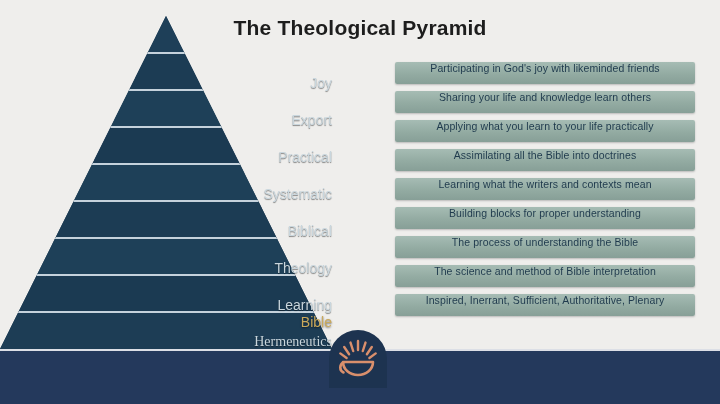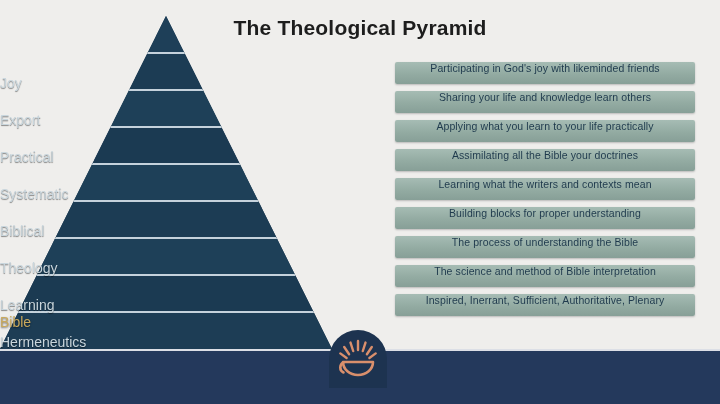--- a/index.html
+++ b/index.html
@@ -57,21 +57,21 @@
     top: 16px;
     width: 332px;
     height: 333px;
   }
   #pyramid svg {
     display: block;
   }
 
   .tier-label {
     position: absolute;
-    text-align: left;
+    text-align: right;
     color: #c9d6dd;
     font-size: 14px;
     white-space: nowrap;
     pointer-events: none;
     text-shadow: 0 1px 1px rgba(0,0,0,0.45);
   }
   .tier-label.gold {
     color: #c9a95c;
     font-size: 14px;
     font-weight: normal;
@@ -154,21 +154,21 @@
       </g>
     </svg>
 
     <div class="tier-label" style="left:0; top:59px;  width:332px;">Joy</div>
     <div class="tier-label" style="left:0; top:96px;  width:332px;">Export</div>
     <div class="tier-label" style="left:0; top:133px; width:332px;">Practical</div>
     <div class="tier-label" style="left:0; top:170px; width:332px;">Systematic</div>
     <div class="tier-label" style="left:0; top:207px; width:332px;">Biblical</div>
     <div class="tier-label" style="left:0; top:244px; width:332px;">Theology</div>
     <div class="tier-label" style="left:0; top:281px; width:332px;">Learning</div>
-    <div class="tier-label" style="left:0; top:318px; width:332px;">Hermeneutics</div>
+    <div class="tier-label" style="left:0; top:318px; width:332px;font-family:Liberation Serif, serif;">Hermeneutics</div>
     <div class="tier-label gold" style="left:0; top:298px; width:332px;">Bible</div>
   </div>
 
   <div id="cup-badge">
     <svg width="58" height="58" viewBox="0 0 58 58" xmlns="http://www.w3.org/2000/svg">
       <path d="M0,29 A29,29 0 0 1 58,29 L58,58 L0,58 Z" fill="#1d3350"></path>
       <g stroke="#d98f6c" stroke-width="2.4" stroke-linecap="round">
         <line x1="29" y1="11" x2="29" y2="20"></line>
         <line x1="21.5" y1="12.6" x2="24.2" y2="21"></line>
         <line x1="15.2" y1="17" x2="20.1" y2="24.2"></line>
@@ -188,21 +188,21 @@
     <div class="pill">
         <span class="pill-text">Participating in God's joy with likeminded friends</span>
       </div>
     <div class="pill">
         <span class="pill-text">Sharing your life and knowledge learn others</span>
       </div>
     <div class="pill">
         <span class="pill-text">Applying what you learn to your life practically</span>
       </div>
     <div class="pill">
-        <span class="pill-text">Assimilating all the Bible your doctrines</span>
+        <span class="pill-text">Assimilating all the Bible into doctrines</span>
       </div>
     <div class="pill">
         <span class="pill-text">Learning what the writers and contexts mean</span>
       </div>
     <div class="pill">
         <span class="pill-text">Building blocks for proper understanding</span>
       </div>
     <div class="pill">
         <span class="pill-text">The process of understanding the Bible</span>
       </div>

